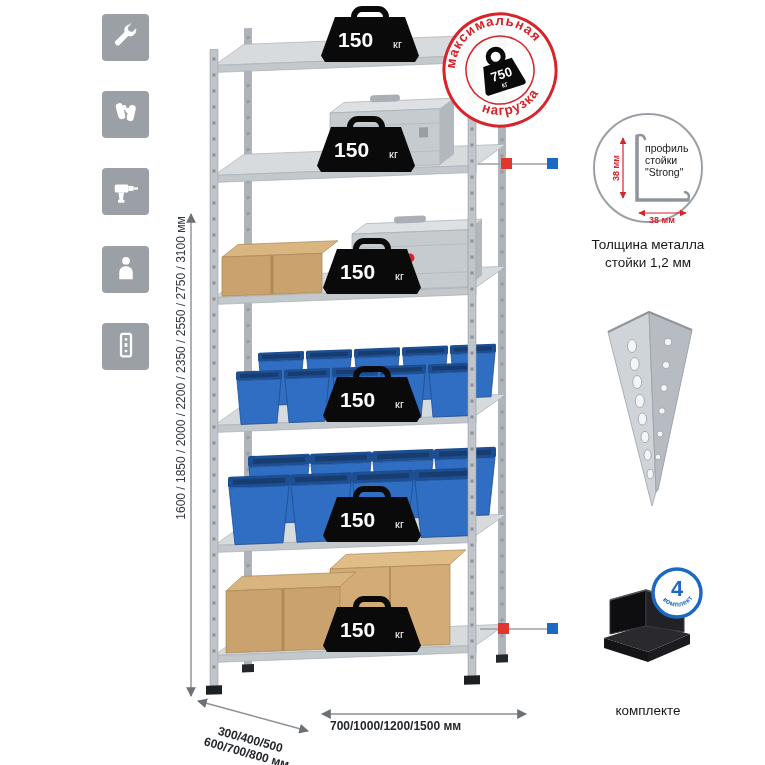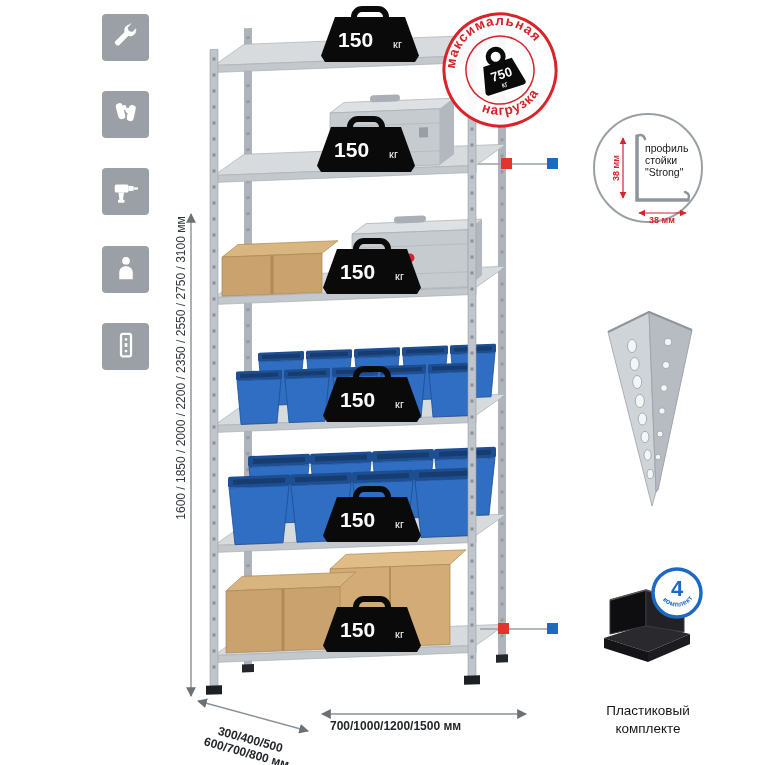--- a/index.html
+++ b/index.html
@@ -331,20 +331,24 @@
       <path d="M98 90 q3 -6 -3 -8" stroke="#8f959b" stroke-width="2.5" fill="none" stroke-linecap="round"></path>
     </g>
     <line x1="33" y1="28" x2="33" y2="88" stroke="#d8232a" stroke-width="1.2" marker-start="url(#rarr)" marker-end="url(#rarr)"></line>
     <text class="pr" x="26" y="61" transform="rotate(-90 26 58)">38 мм</text>
     <line x1="49" y1="103" x2="96" y2="103" stroke="#d8232a" stroke-width="1.2" marker-start="url(#rarr)" marker-end="url(#rarr)"></line>
     <text class="pr" x="72" y="113">38 мм</text>
     <text class="pl" x="55" y="42">профиль</text>
     <text class="pl" x="55" y="54">стойки</text>
     <text class="pl" x="55" y="66">"Strong"</text>
   </svg>
+  <div class="caption" style="left:573px;top:236px">
+    <div>Толщина металла</div>
+    <div>стойки 1,2 мм</div>
+  </div>
 
   <svg class="post" viewBox="0 0 115 212">
     <g stroke-linejoin="round">
       <polygon points="16,26 57,6 64,186 60,200" fill="#cfd4d8" stroke="#aab0b6" stroke-width="1"></polygon>
       <polygon points="57,6 100,24 66,184 64,186" fill="#b6bcc2" stroke="#9fa5ab" stroke-width="1"></polygon>
       <polyline points="16,26 57,6 100,24" stroke="#8f959b" fill="none" stroke-width="2"></polyline>
       <ellipse cx="40" cy="40" rx="4.5" ry="6.5" fill="#f4f5f6" stroke="#9aa0a6" stroke-width="0.8"></ellipse>
       <ellipse cx="42.6" cy="58" rx="4.5" ry="6.5" fill="#f4f5f6" stroke="#9aa0a6" stroke-width="0.8"></ellipse>
       <ellipse cx="45.2" cy="76" rx="4.5" ry="6.5" fill="#f4f5f6" stroke="#9aa0a6" stroke-width="0.8"></ellipse>
       <ellipse cx="47.8" cy="95" rx="4.5" ry="6.5" fill="#f4f5f6" stroke="#9aa0a6" stroke-width="0.8"></ellipse>
@@ -371,17 +375,16 @@
       <polyline points="14,18 50,8 88,20" stroke="#55555c" stroke-width="1.5" fill="none"></polyline>
     </g>
   </svg>
   <svg class="foot-badge" viewBox="0 0 54 54">
     <circle cx="27" cy="27" r="24" fill="#fff" stroke="#1c69c4" stroke-width="3.5"></circle>
     <path id="barc" d="M10 30 A19 19 0 0 0 44 30" fill="none"></path>
     <text class="bnum" x="27" y="30">4</text>
     <text class="barc"><textPath href="#barc" startOffset="50%" text-anchor="middle">в комплекте</textPath></text>
   </svg>
   <div class="caption" style="left:573px;top:702px">
-    <div>Пластиковый</div>
     <div>комплекте</div>
   </div>
 
 </div>
 
 </body></html>

